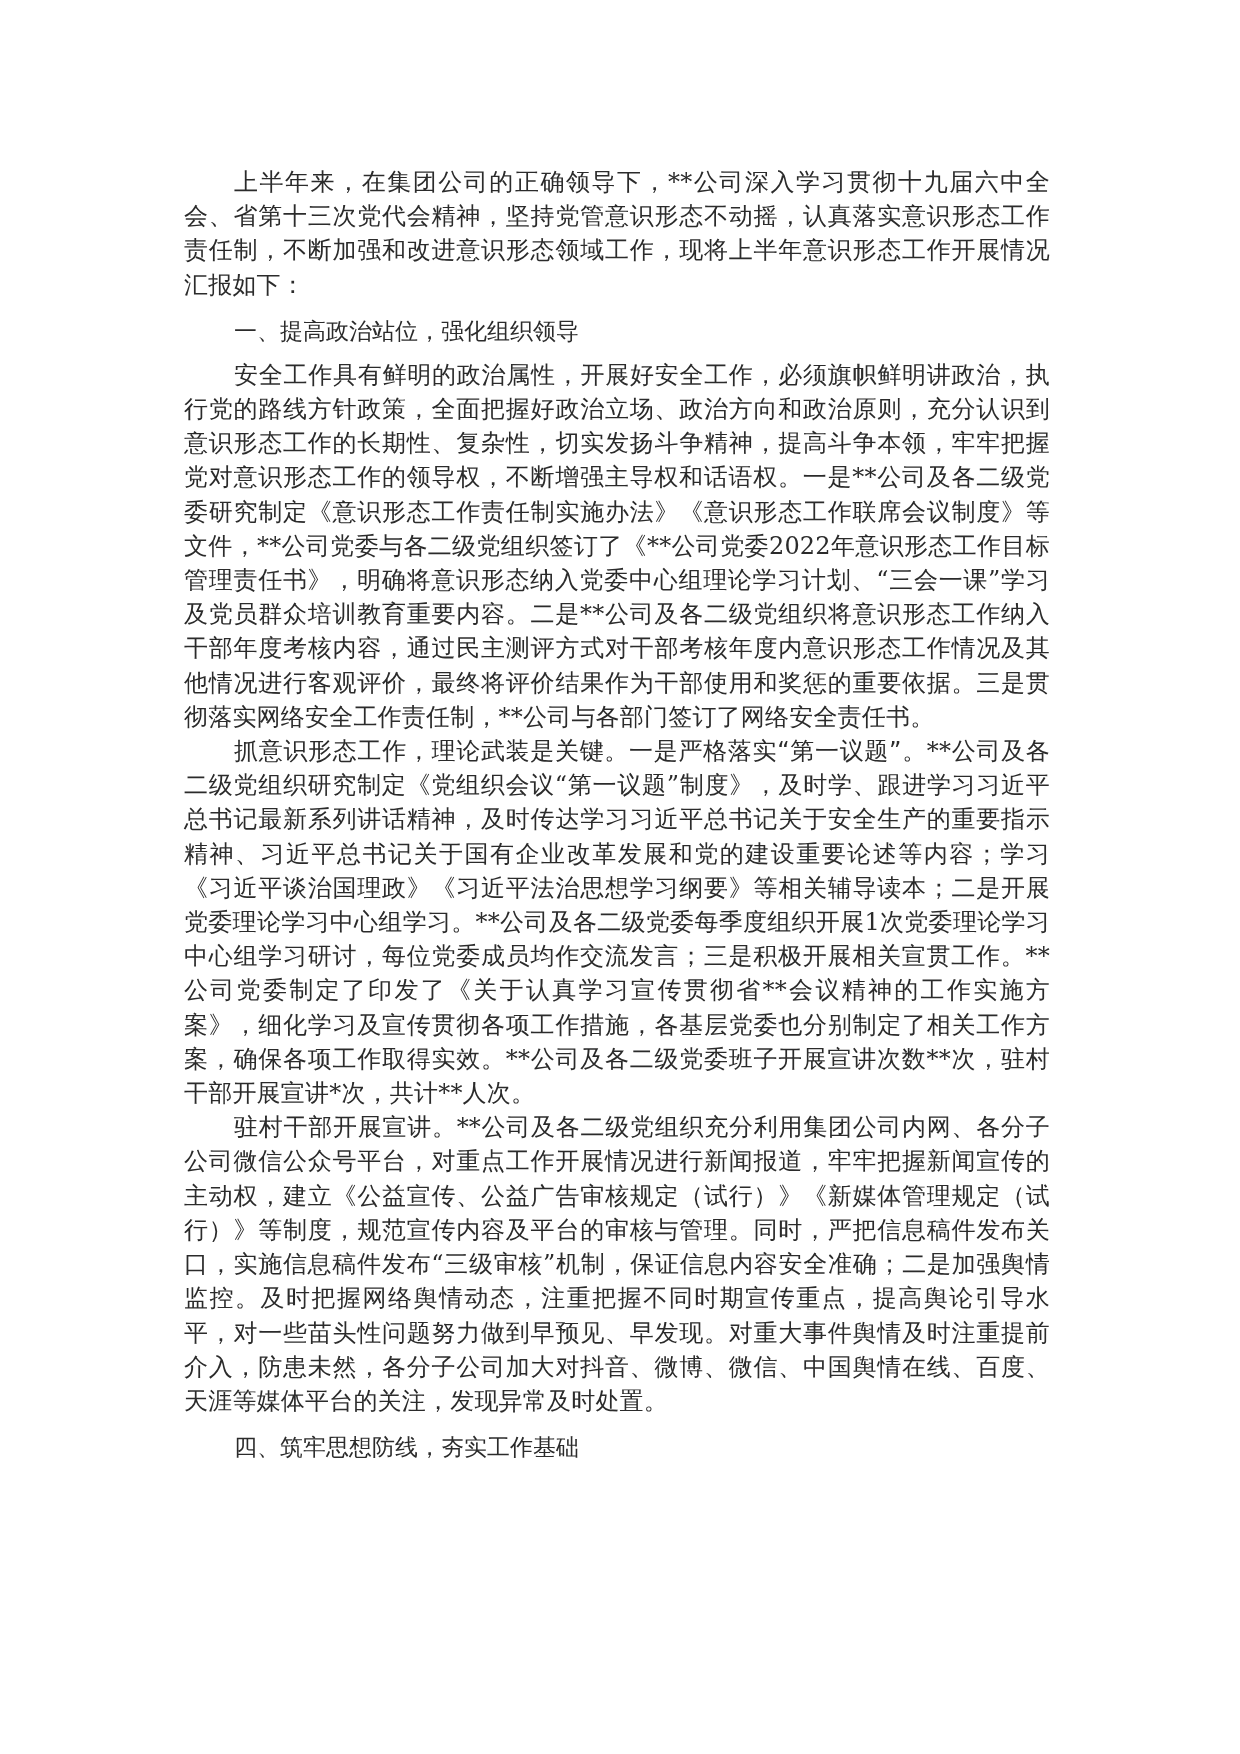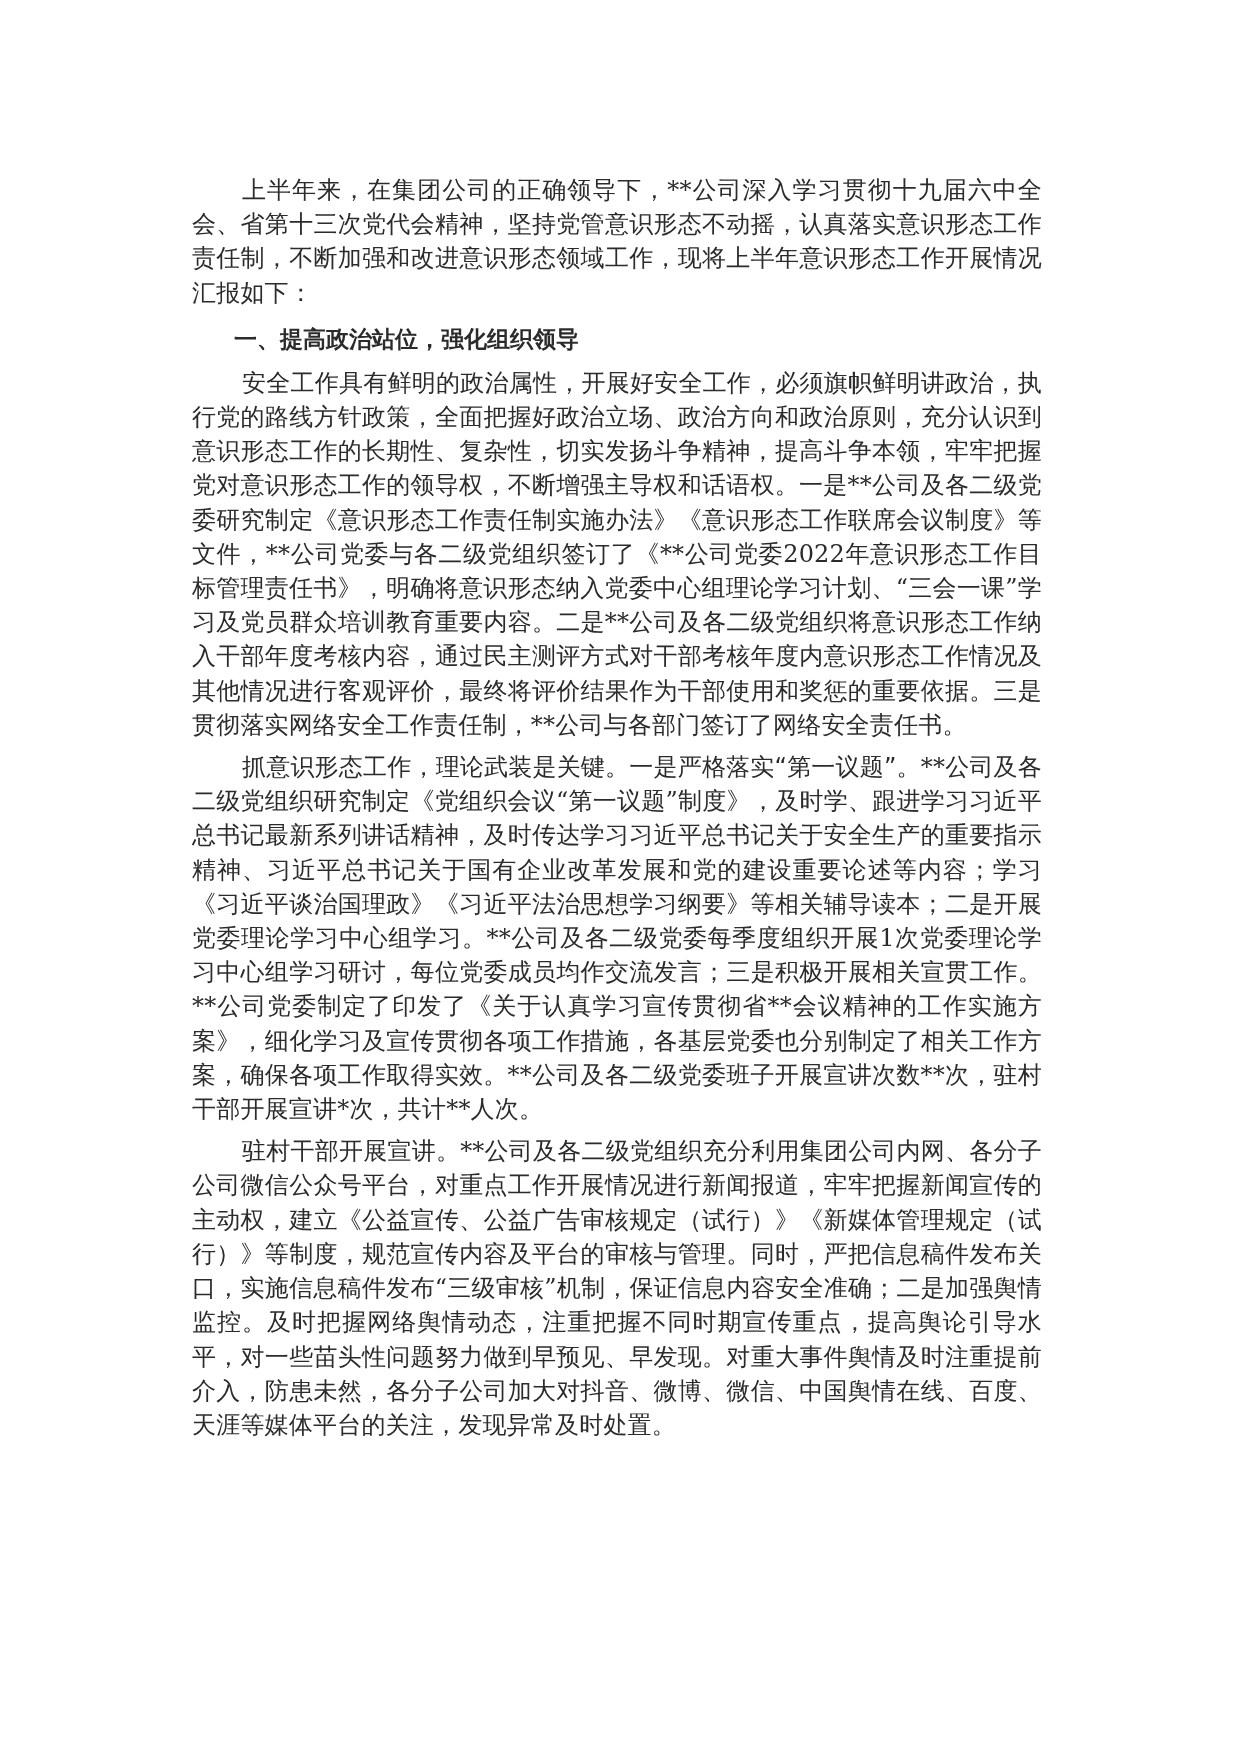--- a/index.html
+++ b/index.html
@@ -17,34 +17,34 @@
     position: absolute;
     left: 184px;
     top: 165px;
     width: 866px;
     color: #2b2b2b;
     font-family: "DejaVu Serif", "Liberation Serif", serif;
     font-size: 24px;
     line-height: 34.2px;
   }
   .para {
-    margin: 8px;
+    margin: 0;
     text-indent: 50px;
     text-align: justify;
     text-justify: inter-character;
     letter-spacing: 0.2px;
   }
   .para.first {
     text-indent: 50px;
   }
   .heading {
     margin: 12px 0 10px 0;
     padding-left: 50px;
     font-family: "DejaVu Sans", "Liberation Sans", sans-serif;
-    font-weight: bold;
+    font-weight: normal;
     font-size: 23px;
     line-height: 34px;
     color: #2b2b2b;
   }
   .b {
     font-family: "DejaVu Sans", "Liberation Sans", sans-serif;
     font-weight: normal;
   }
 </style>
 </head>
@@ -54,14 +54,15 @@
 
   <p class="para first">上半年来，在集团公司的正确领导下，**公司深入学习贯彻十九届六中全会、省第十三次党代会精神，坚持党管意识形态不动摇，认真落实意识形态工作责任制，不断加强和改进意识形态领域工作，现将上半年意识形态工作开展情况汇报如下：</p>
 
   <div class="heading">一、提高政治站位，强化组织领导</div>
   <p class="para">安全工作具有鲜明的政治属性，开展好安全工作，必须旗帜鲜明讲政治，执行党的路线方针政策，全面把握好政治立场、政治方向和政治原则，充分认识到意识形态工作的长期性、复杂性，切实发扬斗争精神，提高斗争本领，牢牢把握党对意识形态工作的领导权，不断增强主导权和话语权。一是**公司及各二级党委研究制定《意识形态工作责任制实施办法》《意识形态工作联席会议制度》等文件，**公司党委与各二级党组织签订了《**公司党委2022年意识形态工作目标管理责任书》，明确将意识形态纳入党委中心组理论学习计划、“三会一课”学习及党员群众培训教育重要内容。二是**公司及各二级党组织将意识形态工作纳入干部年度考核内容，通过民主测评方式对干部考核年度内意识形态工作情况及其他情况进行客观评价，最终将评价结果作为干部使用和奖惩的重要依据。三是贯彻落实网络安全工作责任制，**公司与各部门签订了网络安全责任书。</p>
 
   <p class="para"><span>抓意识形态工作，理论武装是关键。</span><span class="b">一是严格落实“第一议题”。</span><span>**公司及各二级党组织研究制定《党组织会议“第一议题”制度》，及时学、跟进学习习近平总书记最新系列讲话精神，及时传达学习习近平总书记关于安全生产的重要指示精神、习近平总书记关于国有企业改革发展和党的建设重要论述等内容；学习《习近平谈治国理政》《习近平法治思想学习纲要》等相关辅导读本；</span><span class="b">二是开展党委理论学习中心组学习。</span><span>**公司及各二级党委每季度组织开展1次党委理论学习中心组学习研讨，每位党委成员均作交流发言；</span><span class="b">三是积极开展相关宣贯工作。</span><span>**公司党委制定了印发了《关于认真学习宣传贯彻省**会议精神的工作实施方案》，细化学习及宣传贯彻各项工作措施，各基层党委也分别制定了相关工作方案，确保各项工作取得实效。**公司及各二级党委班子开展宣讲次数**次，驻村干部开展宣讲*次，共计**人次。</span></p>
 
   <p class="para"><span class="b">驻村干部开展宣讲。</span><span>**公司及各二级党组织充分利用集团公司内网、各分子公司微信公众号平台，对重点工作开展情况进行新闻报道，牢牢把握新闻宣传的主动权，建立《公益宣传、公益广告审核规定（试行）》《新媒体管理规定（试行）》等制度，规范宣传内容及平台的审核与管理。同时，严把信息稿件发布关口，实施信息稿件发布“三级审核”机制，保证信息内容安全准确；</span><span class="b">二是加强舆情监控</span><span>。及时把握网络舆情动态，注重把握不同时期宣传重点，提高舆论引导水平，对一些苗头性问题努力做到早预见、早发现。对重大事件舆情及时注重提前介入，防患未然，各分子公司加大对抖音、微博、微信、中国舆情在线、百度、天涯等媒体平台的关注，发现异常及时处置。</span></p>
 
+  <div class="heading">四、筑牢思想防线，夯实工作基础</div>
 
 </div>
 
 </body></html>

